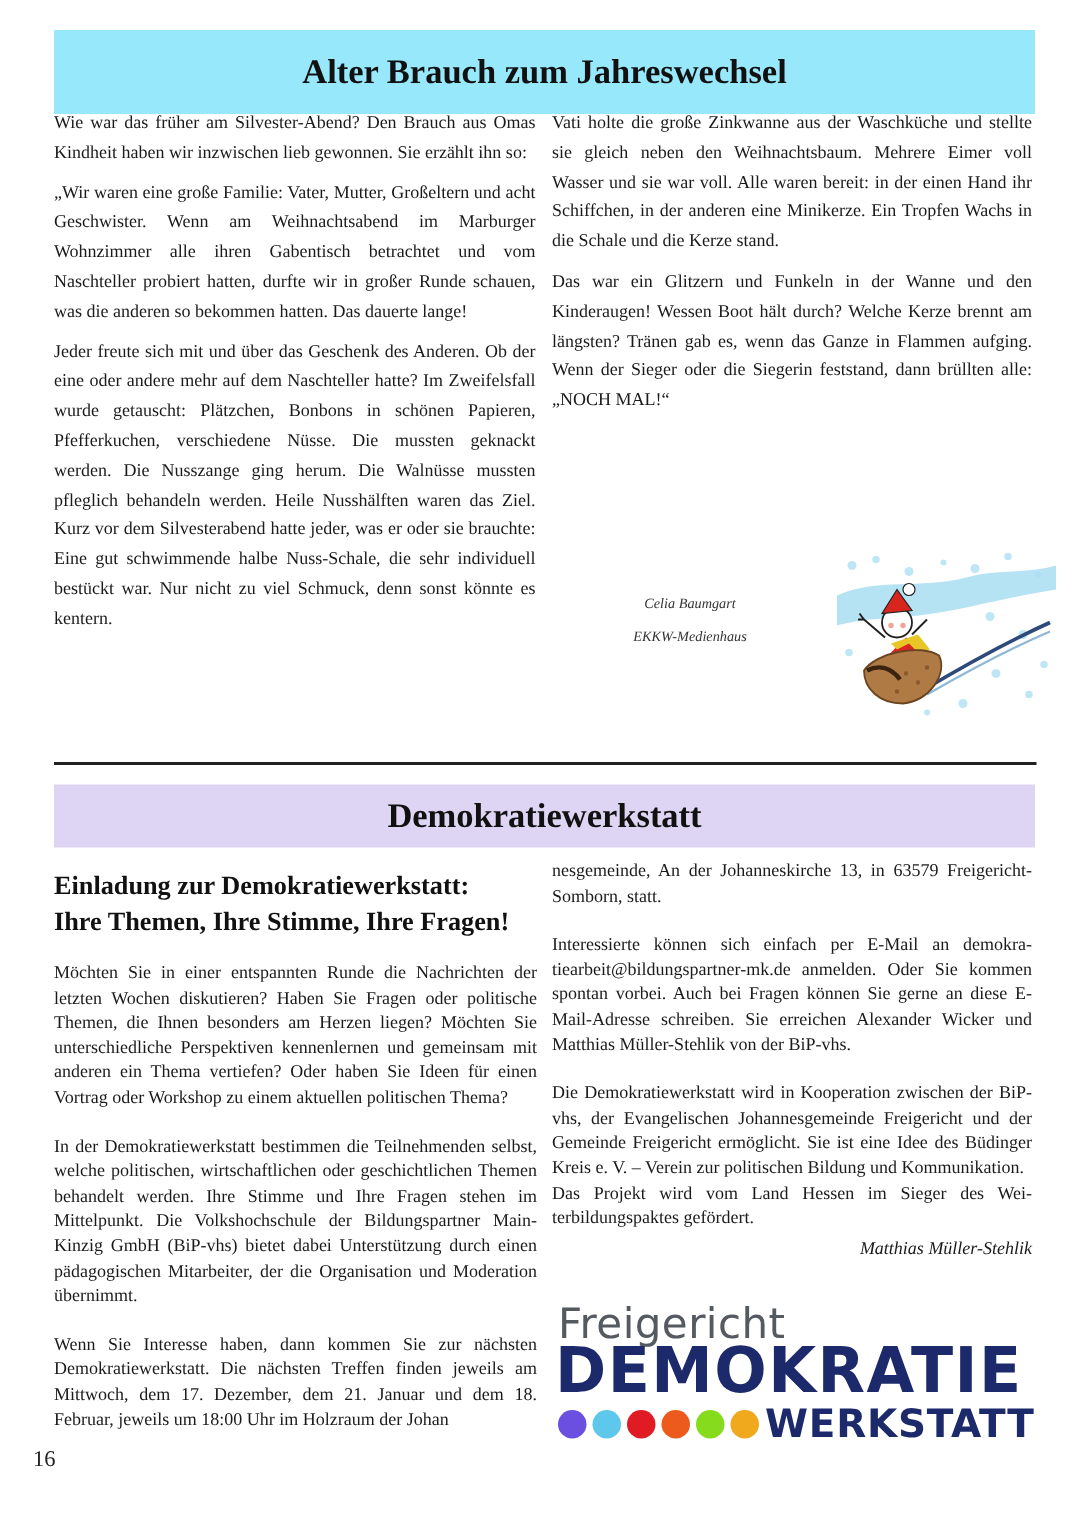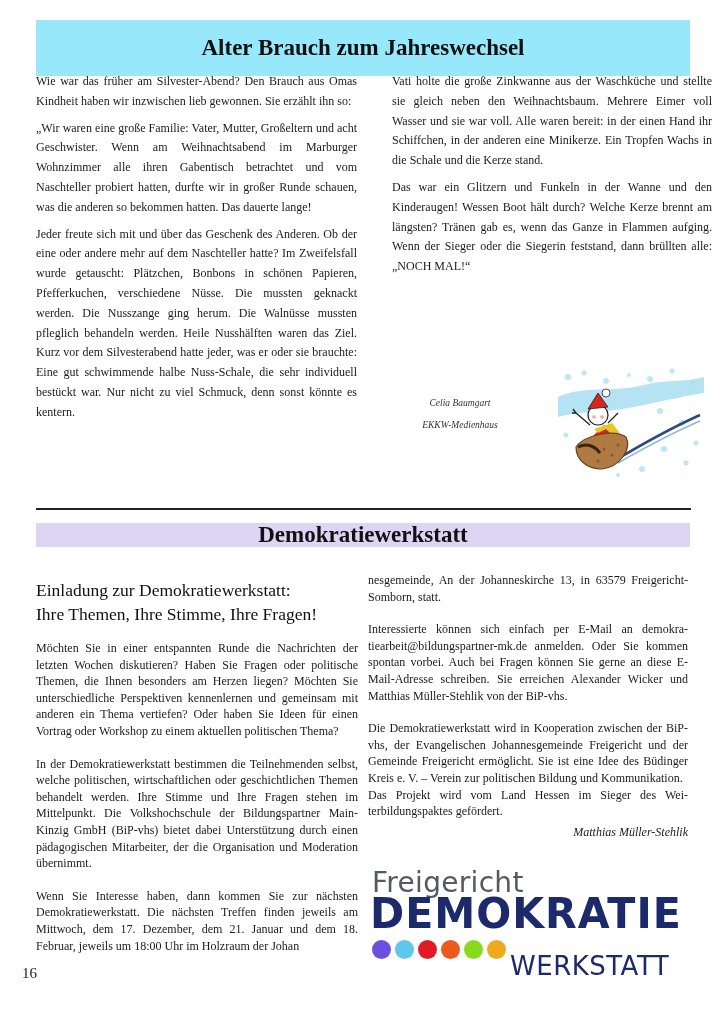--- a/index.html
+++ b/index.html
@@ -7,51 +7,51 @@
   body { position: relative; font-family: "DejaVu Serif", "Liberation Serif", serif; color: #1a1a1a; }
 
   .banner {
     position: absolute; left: 36px; width: 654px;
     display: flex; align-items: center; justify-content: center;
   }
   .banner-title {
     font-family: "Liberation Serif", serif; font-weight: bold; font-size: 23px; color: #111;
   }
   #banner1 { top: 20px; height: 56px; background: #97e8fb; }
-  #banner2 { top: 523px; height: 24px; background: #ddd5f3; }
+  #banner2 { top: 523px; height: 42px; background: #ddd5f3; }
 
   .col { position: absolute; font-family: "Liberation Serif", serif; font-size: 12px; line-height: 19.8px; text-align: justify; hyphens: manual; }
   .col p { margin-bottom: 7px; }
 
   #a-left { left: 36px; top: 72px; width: 321px; }
-  #a-right { left: 368px; top: 72px; width: 320px; margin-left: 24px; }
+  #a-right { left: 368px; top: 72px; width: 320px; }
 
   .sig { position: absolute; font-family: "Liberation Serif", serif; font-style: italic; font-size: 9.5px; color: #333; text-align: center; width: 120px; }
   #sig-name { left: 400px; top: 398px; }
   #sig-org { left: 400px; top: 420px; }
 
   #illustration { position: absolute; left: 554px; top: 363px; width: 150px; height: 118px; }
 
   #divider { position: absolute; left: 36px; top: 508px; width: 655px; height: 2px; background: #222; }
 
   #b-left { left: 36px; top: 578px; width: 322px; font-size: 12px; line-height: 16.6px; }
   #b-left p { margin-bottom: 16px; }
-  .subhead { font-family: "Liberation Serif", serif; font-weight: normal; font-size: 17.5px; line-height: 24px; color: #111; text-align: left; margin-bottom: 14px !important; }
+  .subhead { font-family: "Liberation Serif", serif; font-weight: bold; font-size: 17.5px; line-height: 24px; color: #111; text-align: left; margin-bottom: 14px !important; }
 
   #b-right { left: 368px; top: 572px; width: 320px; font-size: 12px; line-height: 16.6px; }
   #b-right p { margin-bottom: 16px; }
   #b-right p.tight { margin-bottom: 0; }
   .author-right { text-align: right; font-style: italic; margin-top: 4px; }
 
   #logo { position: absolute; left: 370px; top: 866px; width: 330px; height: 104px; }
   #logo-freigericht { position: absolute; left: 2px; top: 0; font-family: "DejaVu Sans", sans-serif; font-size: 28px; color: #555a60; letter-spacing: 0.3px; }
   #logo-demokratie { position: absolute; left: 0; top: 26px; font-family: "DejaVu Sans", sans-serif; font-weight: bold; font-size: 42px; line-height: 44px; color: #1c2a6b; letter-spacing: 1px; transform: scaleX(0.98); transform-origin: left; }
   #logo-dots { position: absolute; left: 2px; top: 74px; display: flex; gap: 4px; }
   .dot { width: 19px; height: 19px; border-radius: 50%; }
-  #logo-werkstatt { position: absolute; left: 140px; top: 86px; font-family: "DejaVu Sans", sans-serif; font-weight: normal; font-size: 26px; line-height: 28px; color: #1c2a6b; letter-spacing: 0.5px; }
+  #logo-werkstatt { position: absolute; left: 140px; top: 70px; font-family: "DejaVu Sans", sans-serif; font-weight: bold; font-size: 26px; line-height: 28px; color: #1c2a6b; letter-spacing: 0.5px; }
 
   #page-number { position: absolute; left: 22px; top: 965px; font-family: "Liberation Serif", serif; font-size: 15px; color: #222; }
 </style>
 </head>
 <body>
 
 <div id="banner1" class="banner">
   <h1 class="banner-title">Alter Brauch zum Jahreswechsel</h1>
 </div>
 

